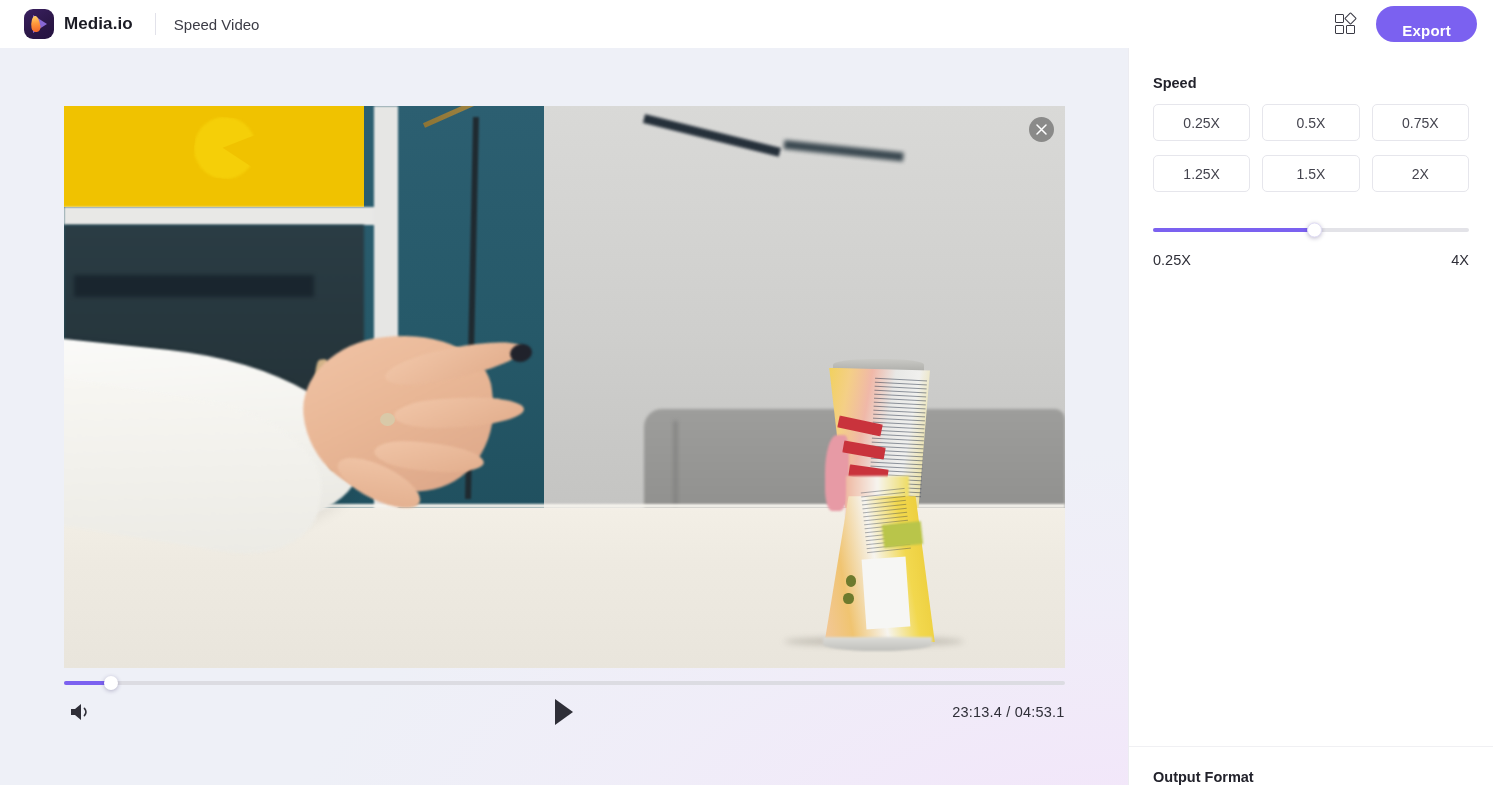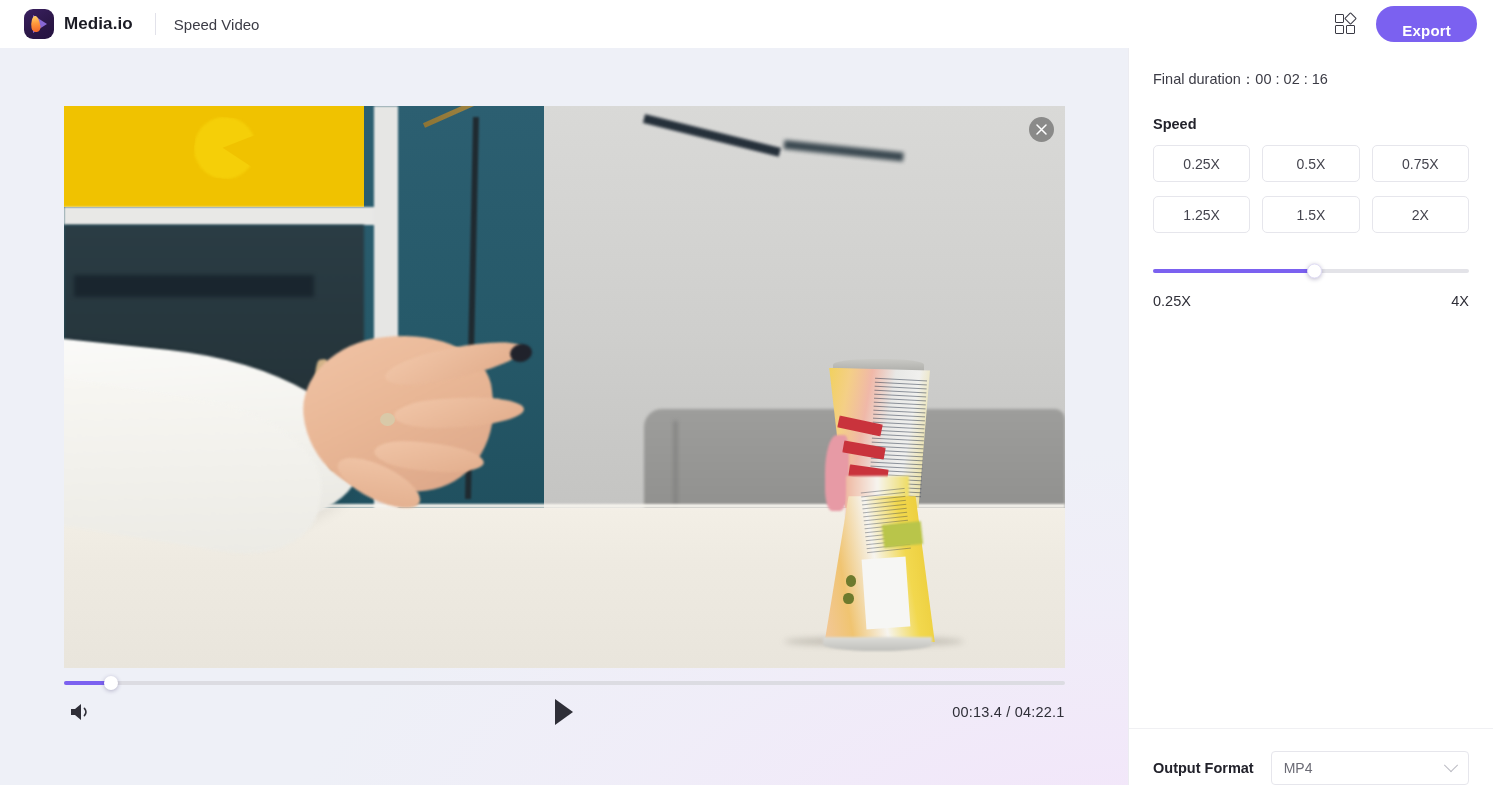--- a/index.html
+++ b/index.html
@@ -410,30 +410,27 @@
               <path d="M16.5 7.5 A5.2 5.2 0 0 1 16.5 14.5" stroke="#2f2f38" stroke-width="1.8" fill="none" stroke-linecap="round"></path>
             </svg>
           </button>
 
           <button class="play-btn">
             <svg width="22" height="28" viewBox="0 0 22 28" aria-hidden="true">
               <path d="M2 1 L20 14 L2 27 Z" fill="#2f2f38"></path>
             </svg>
           </button>
 
-          <span class="time-text">00:13.4 / 04:22.1</span>
+          <span class="time-text">23:13.4 / 04:53.1</span>
         </div>
       </div>
     </div>
 
     <div class="panel">
 
-      <div class="final-duration">
-        <span>Final duration：</span><span class="val">00 : 02 : 16</span>
-      </div>
 
       <div class="section-title">Speed</div>
 
       <div class="speed-grid">
         <button class="speed-btn">0.25X</button>
         <button class="speed-btn">0.5X</button>
         <button class="speed-btn">0.75X</button>
         <button class="speed-btn">1.25X</button>
         <button class="speed-btn">1.5X</button>
         <button class="speed-btn">2X</button>
@@ -449,21 +446,17 @@
         <span>4X</span>
       </div>
 
 
 
       <div class="panel-spacer"></div>
       <div class="panel-divider"></div>
 
       <div class="output-row">
         <span class="output-label">Output Format</span>
-        <div class="select">
-          <span class="select-value">MP4</span>
-          <span class="chev"></span>
-        </div>
       </div>
     </div>
 
   </div>
 </div>
 
 </body></html>

